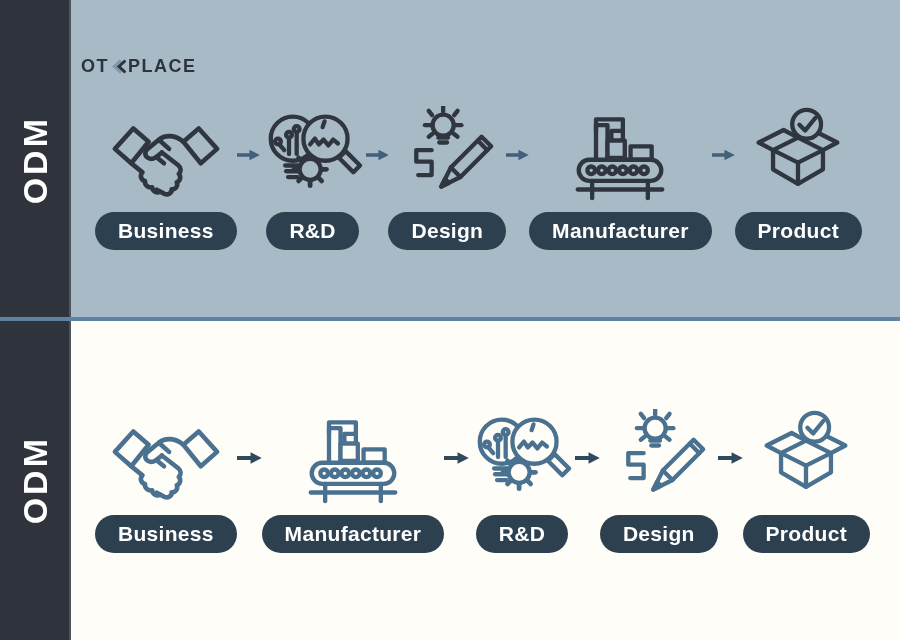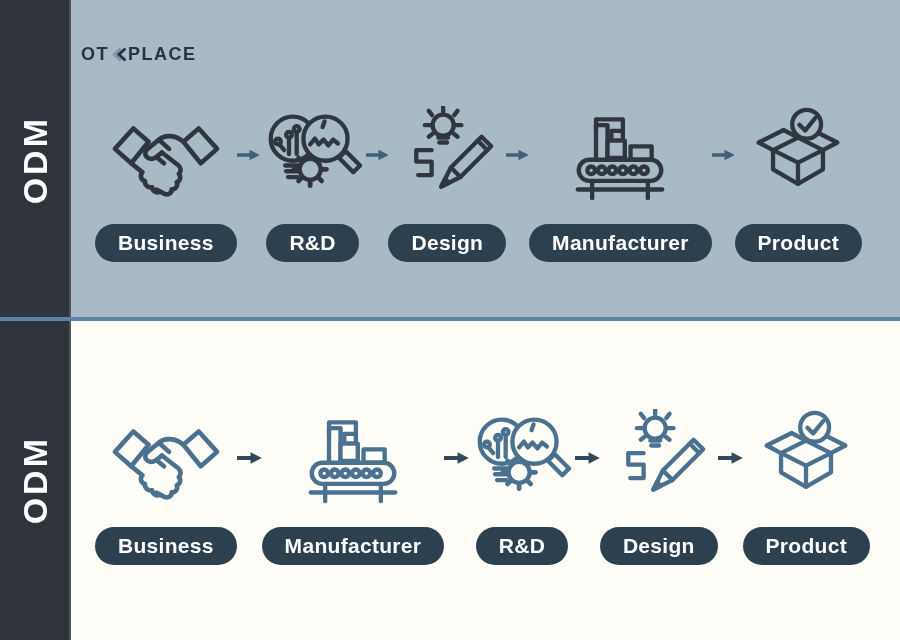--- a/index.html
+++ b/index.html
@@ -16,29 +16,29 @@
     color:#ffffff; font-size:34px; font-weight:800; letter-spacing:3px;
   }
 
   
   .panel { position:absolute; left:71px; width:829px; height:319px; }
   .panel-top { top:0; background:#a9bac7; --panel-bg:#a9bac7; }
   .panel-bottom { top:321px; background:#fffdf7; --panel-bg:#fffdf7; }
   .divider { position:absolute; left:0; top:317px; width:900px; height:4px; background:#5d82a2; z-index:2; }
 
   
-  .logo { position:absolute; left:10px; top:44px; display:flex; align-items:center; gap:1px;
+  .logo { position:absolute; left:10px; top:56px; display:flex; align-items:center; gap:1px;
           color:#2b3340; font-size:18px; font-weight:800; letter-spacing:1.5px; }
   .logo svg { margin:0 1px; }
 
   
   .flow { position:absolute; display:flex; align-items:flex-start; justify-content:space-between; }
   .panel-top .flow { left:24px; right:38px; top:104px; }
   .panel-bottom .flow { left:24px; right:30px; top:86px; }
-  .step { display:flex; flex-direction:column; align-items:center;gap:12px; }
+  .step { display:flex; flex-direction:column; align-items:center; }
   .icon-box { height:100px; display:flex; align-items:center; justify-content:center; }
   .panel-top .icon-box { color:#2f3640; }
   .panel-bottom .icon-box { color:#4a7190; }
   .pill { margin-top:8px; background:#2d4050; color:#ffffff; border-radius:999px;
           padding:7px 23px; font-size:21px; font-weight:700; white-space:nowrap; letter-spacing:0.3px; }
   .arrow { margin-top:38px; }
   .panel-top .arrow { color:#41607a; }
   .panel-bottom .arrow { color:#32495d; }
 
   .icon-svg { fill:none; stroke:currentColor; stroke-width:4.5; stroke-linecap:round; stroke-linejoin:round; }

